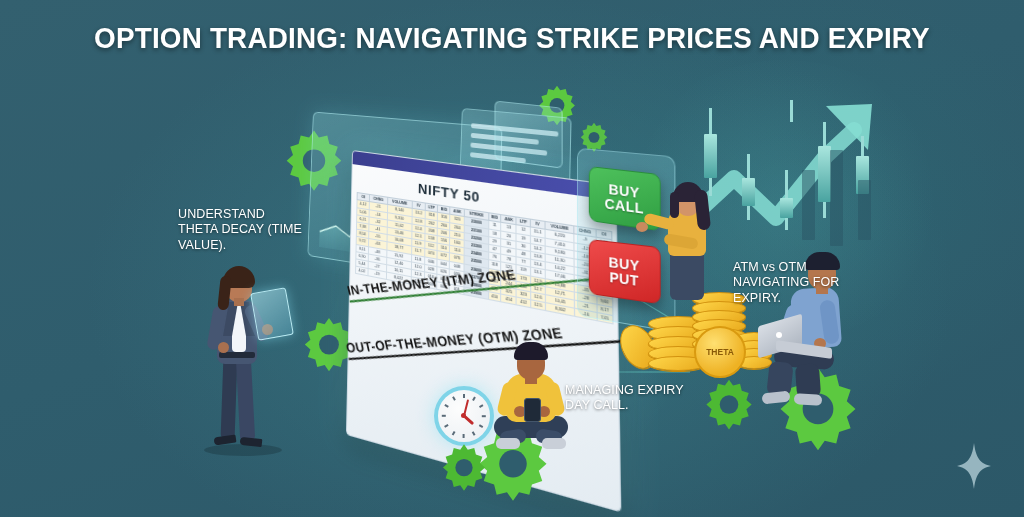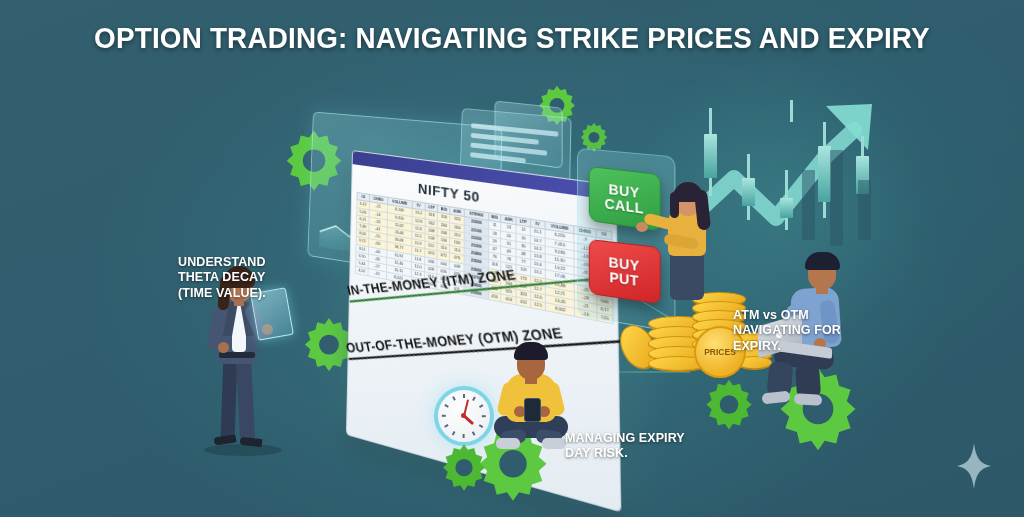--- a/index.html
+++ b/index.html
@@ -15,22 +15,22 @@
   
   .title{
     position:absolute;left:0;right:0;top:22px;text-align:center;
     font-size:29px;font-weight:bold;letter-spacing:.2px;color:#ffffff;
     text-shadow:0 2px 5px rgba(0,0,0,.45);
     font-family:"Liberation Sans",sans-serif;
     transform:scaleX(.96);
   }
 
   
-  .anno{position:absolute;color:#fff;font-weight:bold;font-size:12.5px;line-height:1.22;
-        text-shadow:0 1px 3px rgba(0,0,0,.55);letter-spacing:.1px;margin-top:48px;}
+  .anno{position:absolute;color:#fff;font-weight:normal;font-size:12.5px;line-height:1.22;
+        text-shadow:0 1px 3px rgba(0,0,0,.55);letter-spacing:.1px;}
   #anno-theta{left:178px;top:207px;width:125px;}
   #anno-atm{left:733px;top:260px;width:120px;}
   #anno-expiry{left:565px;top:383px;width:120px;}
 
   
   .glow{position:absolute;border-radius:50%;pointer-events:none;}
 
   
   .gear{position:absolute;}
   .gear svg{display:block;}
@@ -493,21 +493,21 @@
     <div class="coin" style="left:72px;top:37px;width:52px;height:12px;"></div>
     <div class="coin" style="left:72px;top:46px;width:52px;height:12px;"></div>
     <div class="coin" style="left:72px;top:55px;width:52px;height:12px;"></div>
 
     <div class="coin" style="left:116px;top:50px;width:34px;height:11px;"></div>
     <div class="coin" style="left:116px;top:58px;width:34px;height:11px;"></div>
     <div class="coin" style="left:116px;top:66px;width:34px;height:11px;"></div>
     <div class="coin" style="left:116px;top:74px;width:34px;height:11px;"></div>
 
     <div class="coin-face" style="left:74px;top:44px;width:48px;height:48px;font-size:8.5px;">
-      <span>PRICES</span>
+      <span>THETA</span>
     </div>
   </div>
 
   <div id="clock">
     <div class="tick" style="top:4px;transform:rotate(0deg)"></div>
     <div class="tick" style="top:4px;transform:rotate(30deg)"></div>
     <div class="tick" style="top:4px;transform:rotate(60deg)"></div>
     <div class="tick" style="top:4px;transform:rotate(90deg)"></div>
     <div class="tick" style="top:4px;transform:rotate(120deg)"></div>
     <div class="tick" style="top:4px;transform:rotate(150deg)"></div>
@@ -654,19 +654,19 @@
     <div class="pp" style="left:24px;top:92px;width:56px;height:11px;background:#c6ccd5;border-radius:3px;transform:skewY(8deg)"></div>
     <div class="pp" style="left:24px;top:80px;width:6px;height:6px;border-radius:50%;background:#fff"></div>
 
     <div class="pp" style="left:56px;top:6px;width:28px;height:32px;border-radius:14px;background:#b4764d"></div>
     <div class="pp" style="left:53px;top:0px;width:35px;height:18px;border-radius:17px 17px 4px 4px;background:#1d2030"></div>
     <div class="pp" style="left:64px;top:35px;width:12px;height:7px;background:#b4764d"></div>
   </div>
 
   <div class="anno" id="anno-theta">UNDERSTAND THETA DECAY (TIME VALUE).</div>
   <div class="anno" id="anno-atm">ATM vs OTM NAVIGATING FOR EXPIRY.</div>
-  <div class="anno" id="anno-expiry">MANAGING EXPIRY DAY RISK.</div>
+  <div class="anno" id="anno-expiry">MANAGING EXPIRY DAY CALL.</div>
 
   <svg id="sparkle" viewBox="0 0 34 46">
     <path d="M17 0 C19 16 24 21 34 23 C24 25 19 30 17 46 C15 30 10 25 0 23 C10 21 15 16 17 0 Z" fill="#b9d4dc" opacity=".75"></path>
   </svg>
 
 </div>
 
 </body></html>

